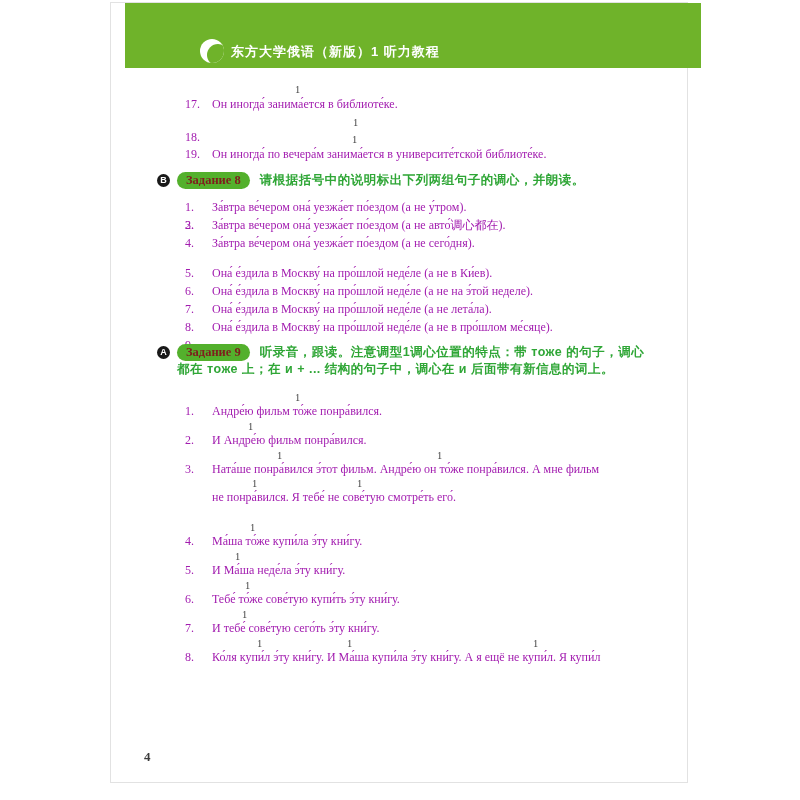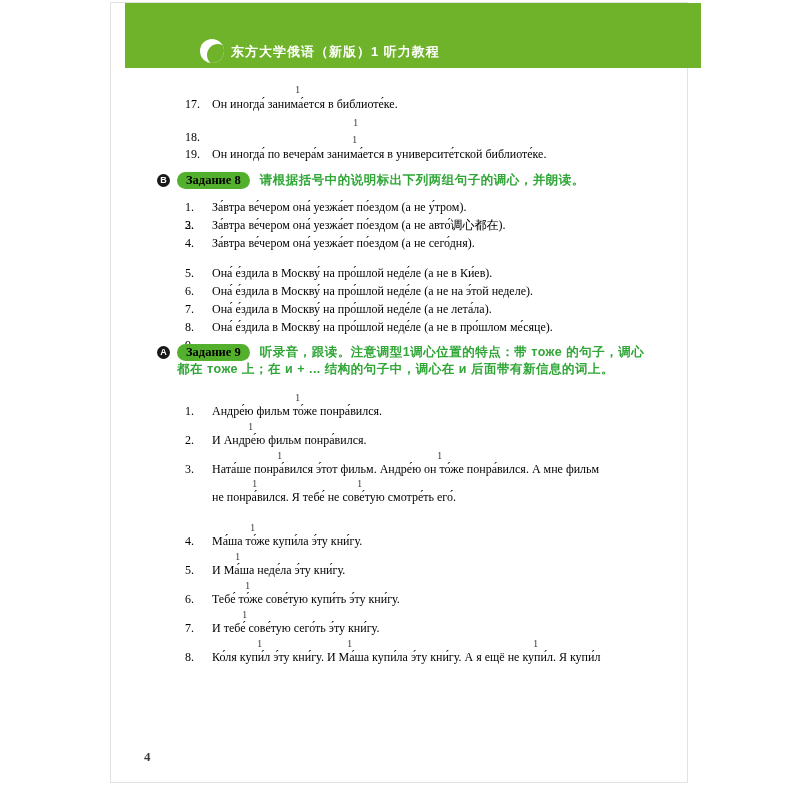--- a/index.html
+++ b/index.html
@@ -15,36 +15,36 @@
           border-radius:50%; background:#ffffff; overflow:hidden; }
   .logo::after { content:''; position:absolute; left:7px; top:5px; width:22px; height:22px;
                  border-radius:50%; background:#6fb32a; }
   .hdr-title { position:absolute; left:106px; top:40px; color:#ffffff;
                font-family:"Liberation Sans","DejaVu Sans",sans-serif;
                font-size:13px; font-weight:bold; letter-spacing:1px; white-space:nowrap; }
 
   
   .content { position:absolute; left:0; top:65px; width:100%; }
   .line { position:relative; padding-left:101px; }
-  .tline { position:relative; font-size:12px; color:#000000; white-space:nowrap; }
+  .tline { position:relative; font-size:12px; color:#a21caf; white-space:nowrap; }
   .num  { position:absolute; left:-27px; }
   .markline { position:relative; height:12px; font-size:10.5px; color:#444; }
   .markline i { position:absolute; top:0; font-style:normal; line-height:12px; }
 
   #intro-items { margin-top:16px; }
   #intro-items .sitem { margin-bottom:5px; }
   #intro-items .tline { line-height:16px; }
 
   .task-head { position:relative; padding-left:66px; padding-right:40px;
                font-family:"Liberation Sans","DejaVu Sans",sans-serif;
                font-size:12.5px; line-height:17.5px; font-weight:bold; color:#2fa636; }
   .audio-badge { position:absolute; left:46px; top:2px; width:13px; height:13px;
                  border-radius:50%; background:#191919; color:#fff; text-align:center;
                  font:bold 9px/13px "Liberation Sans","DejaVu Sans",sans-serif; }
-  .task-pill { display:inline-block; background:#53b02c; color:#000000;
+  .task-pill { display:inline-block; background:#53b02c; color:#7f1d1d;
                font-family:"Liberation Serif","DejaVu Serif",serif;
                font-weight:bold; font-size:12.5px; line-height:17px;
                padding:0 9px; border-radius:9px; }
   .task-instruction { margin-left:10px; letter-spacing:0.5px; }
 
   #task0-head { margin-top:10px; }
   #task0-groups { margin-top:8px; }
   #task0-groups .tline { line-height:18px; }
   #task0-groups .sgroup + .sgroup { margin-top:12px; }
 

